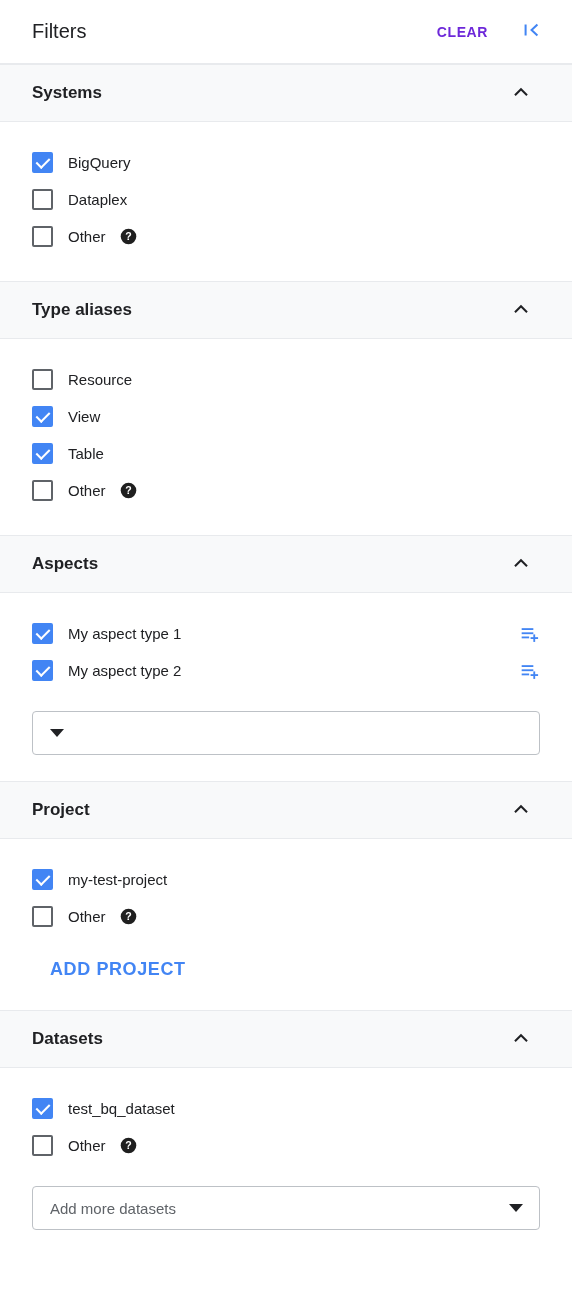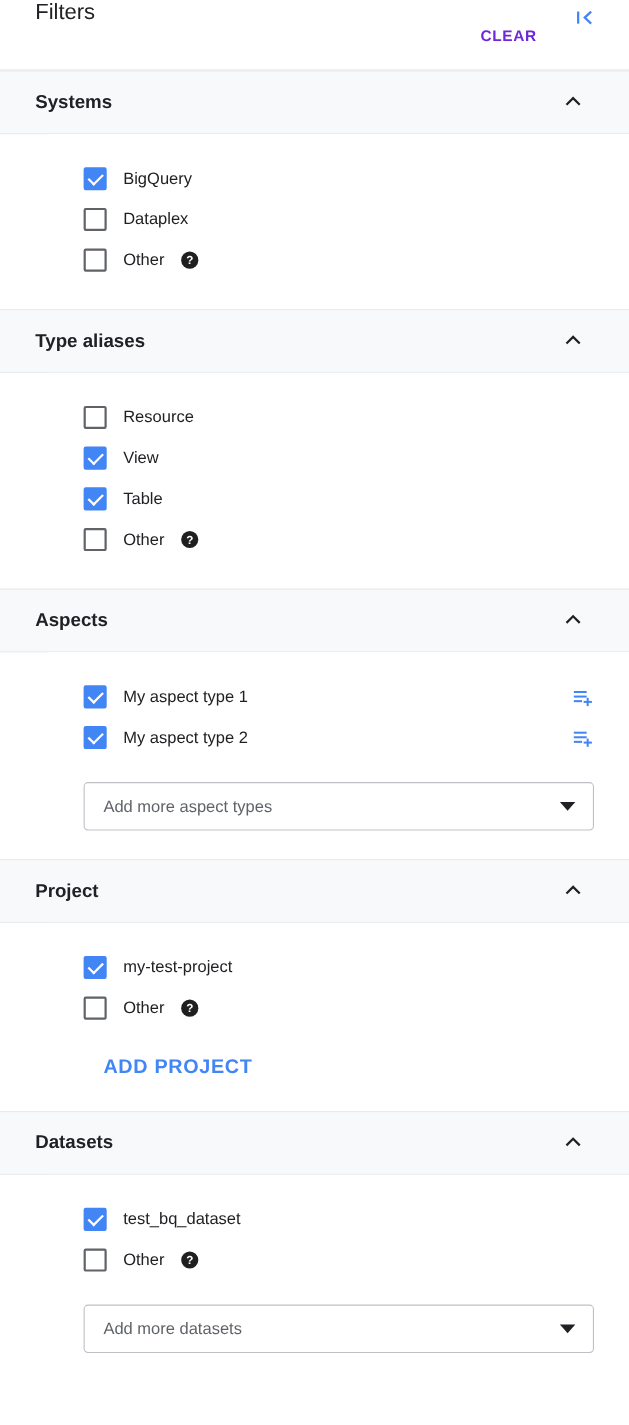--- a/index.html
+++ b/index.html
@@ -13,20 +13,21 @@
     overflow: hidden;
   }
 
   .panel { width: 572px; height: 1295px; display: flex; flex-direction: column; }
 
   
   .filters-header {
     height: 64px;
     flex: 0 0 64px;
     display: flex;
+    align-items: center;
     padding: 0 24px 0 32px;
     background: #ffffff;
     border-bottom: 1px solid #e8eaed;
   }
   .filters-title {
     font-size: 20px;
     font-weight: 400;
     color: #202124;
     letter-spacing: 0;
   }
@@ -74,21 +75,20 @@
   .section-header .header-spacer { flex: 1 1 auto; }
   .chevron-btn {
     width: 32px; height: 32px;
     display: flex; align-items: center; justify-content: center;
     background: none; border: none; cursor: pointer;
   }
 
   .section-body {
     background: #ffffff;
     padding: 22px 32px 26px 32px;
-    margin-left: 44px;
   }
 
   
   .check-row {
     display: flex;
     align-items: center;
     height: 37px;
     cursor: pointer;
   }
   .cbox {
@@ -285,21 +285,20 @@
           <span class="row-spacer"></span>
           <span class="aspect-add-icon"><svg width="20" height="20" viewBox="0 0 24 24" aria-hidden="true">
               <rect x="2" y="5" width="14" height="2.2" fill="#4285f4"></rect>
               <rect x="2" y="10" width="14" height="2.2" fill="#4285f4"></rect>
               <rect x="2" y="15" width="9" height="2.2" fill="#4285f4"></rect>
               <rect x="16" y="12.5" width="2.2" height="9" fill="#4285f4"></rect>
               <rect x="12.7" y="15.8" width="9" height="2.2" fill="#4285f4"></rect>
             </svg></span>
         </div>
         <div class="dropdown">
-          <span class="dropdown-placeholder">Add more aspect types</span>
           <span class="caret"></span>
         </div>
       </div>
       <div class="section-header">
         <div class="section-title">Project</div>
         <div class="header-spacer"></div>
         <button class="chevron-btn">
           <span><svg width="22" height="22" viewBox="0 0 24 24" aria-hidden="true">
               <path d="M6.2 14.8 L12 9 L17.8 14.8" fill="none" stroke="#202124" stroke-width="2.2" stroke-linecap="square"></path>
             </svg></span>

